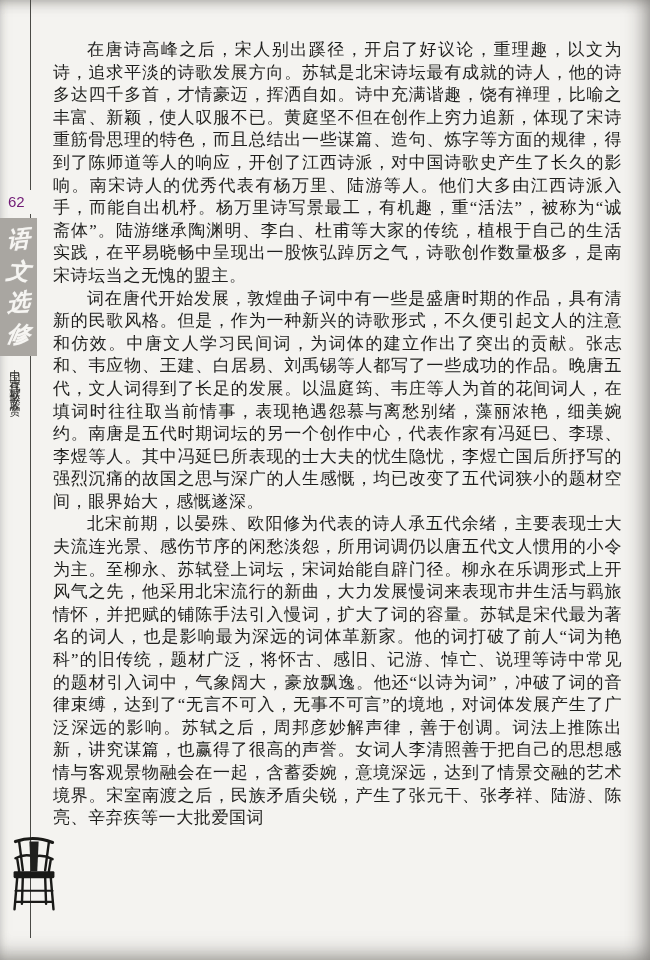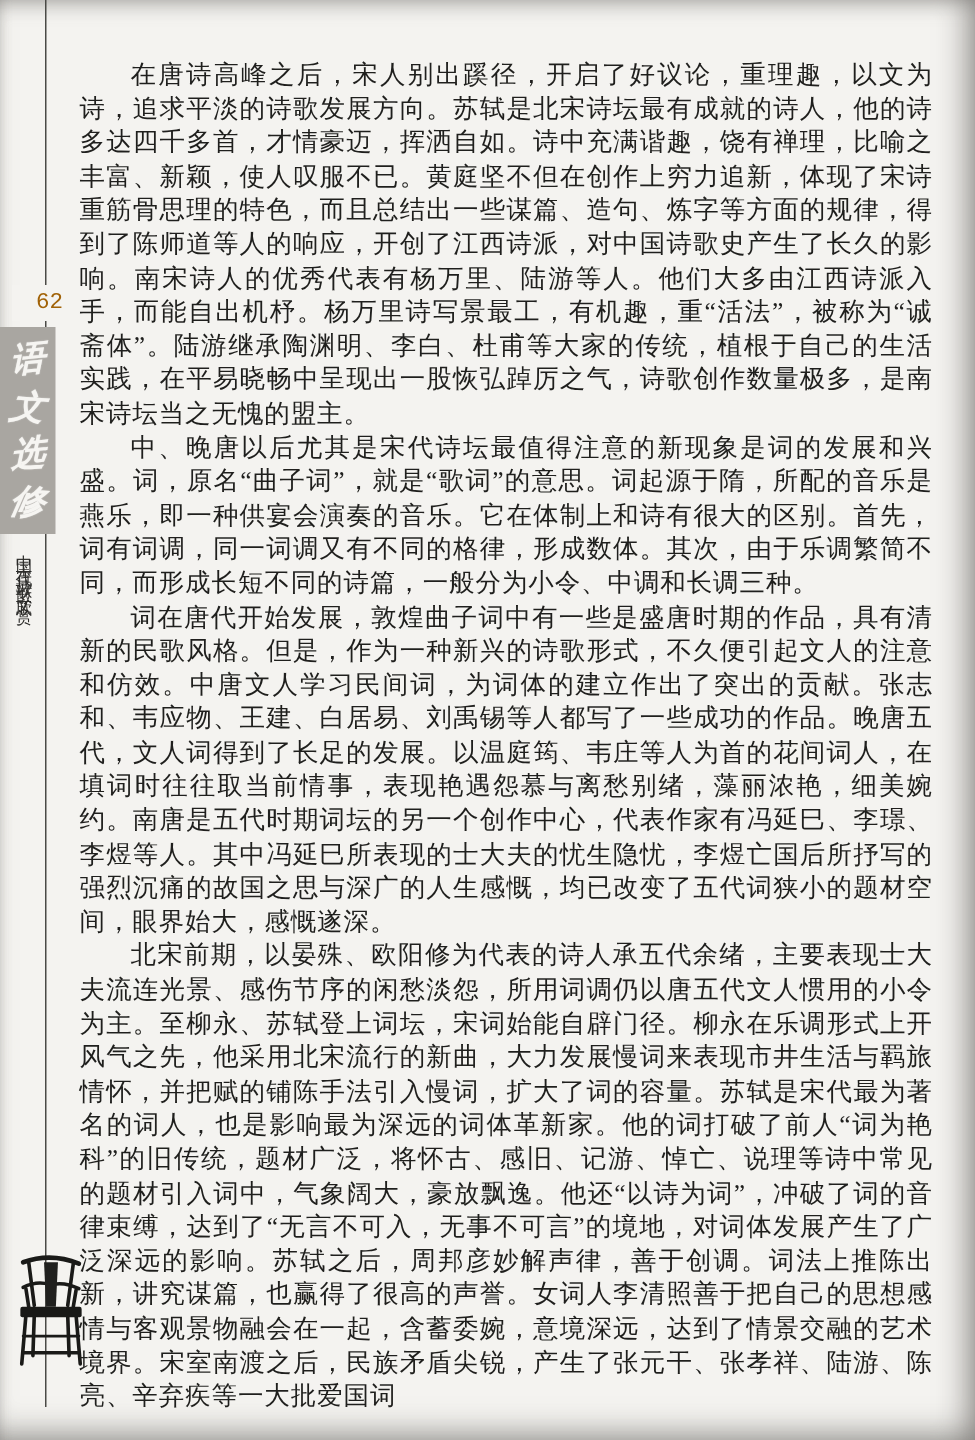--- a/index.html
+++ b/index.html
@@ -24,24 +24,24 @@
     position: absolute;
     left: 30px; top: 0;
     width: 1px; height: 938px;
     background: var(--rule-color, #4a4a46);
   }
   .page-number {
     position: absolute;
     left: 8px; top: 190px;
     width: 34px; height: 24px;
     background: var(--page-bg, #f4f3f0);
-    color: #a16207;
-    font-family: Liberation Mono, monospace;
+    color: #701a75;
+    font-family: Liberation Sans, sans-serif;
     font-size: 15px; line-height: 24px;
-    text-align: right;
+    text-align: left;
   }
   .series-badge {
     position: absolute;
     left: 0; top: 218px;
     width: 37px; height: 138px;
     background: var(--badge-bg, #a9a6a1);
     display: flex; flex-direction: column;
     align-items: center; justify-content: space-around;
     padding: 6px 0;
     box-sizing: border-box;
@@ -131,18 +131,17 @@
       </g>
 
       <path d="M23 9 L33 9 L31.5 41 L24.5 41 Z" fill="#20201e"></path>
 
       <rect x="6" y="41" width="44" height="7.5" rx="1.5" fill="#191917"></rect>
     </svg>
   </div>
 
   <div class="text-column" id="text-column">
       <p class="">在唐诗高峰之后，宋人别出蹊径，开启了好议论，重理趣，以文为诗，追求平淡的诗歌发展方向。苏轼是北宋诗坛最有成就的诗人，他的诗多达四千多首，才情豪迈，挥洒自如。诗中充满谐趣，饶有禅理，比喻之丰富、新颖，使人叹服不已。黄庭坚不但在创作上穷力追新，体现了宋诗重筋骨思理的特色，而且总结出一些谋篇、造句、炼字等方面的规律，得到了陈师道等人的响应，开创了江西诗派，对中国诗歌史产生了长久的影响。南宋诗人的优秀代表有杨万里、陆游等人。他们大多由江西诗派入手，而能自出机杼。杨万里诗写景最工，有机趣，重“活法”，被称为“诚斋体”。陆游继承陶渊明、李白、杜甫等大家的传统，植根于自己的生活实践，在平易晓畅中呈现出一股恢弘踔厉之气，诗歌创作数量极多，是南宋诗坛当之无愧的盟主。</p>
-      <p class="">中、晚唐以后尤其是宋代诗坛最值得注意的新现象是词的发展和兴盛。词，原名“曲子词”，就是“歌词”的意思。词起源于隋，所配的音乐是燕乐，即一种供宴会演奏的音乐。它在体制上和诗有很大的区别。首先，词有词调，同一词调又有不同的格律，形成数体。其次，由于乐调繁简不同，而形成长短不同的诗篇，一般分为小令、中调和长调三种。</p>
       <p class="">词在唐代开始发展，敦煌曲子词中有一些是盛唐时期的作品，具有清新的民歌风格。但是，作为一种新兴的诗歌形式，不久便引起文人的注意和仿效。中唐文人学习民间词，为词体的建立作出了突出的贡献。张志和、韦应物、王建、白居易、刘禹锡等人都写了一些成功的作品。晚唐五代，文人词得到了长足的发展。以温庭筠、韦庄等人为首的花间词人，在填词时往往取当前情事，表现艳遇怨慕与离愁别绪，藻丽浓艳，细美婉约。南唐是五代时期词坛的另一个创作中心，代表作家有冯延巳、李璟、李煜等人。其中冯延巳所表现的士大夫的忧生隐忧，李煜亡国后所抒写的强烈沉痛的故国之思与深广的人生感慨，均已改变了五代词狭小的题材空间，眼界始大，感慨遂深。</p>
       <p class="">北宋前期，以晏殊、欧阳修为代表的诗人承五代余绪，主要表现士大夫流连光景、感伤节序的闲愁淡怨，所用词调仍以唐五代文人惯用的小令为主。至柳永、苏轼登上词坛，宋词始能自辟门径。柳永在乐调形式上开风气之先，他采用北宋流行的新曲，大力发展慢词来表现市井生活与羁旅情怀，并把赋的铺陈手法引入慢词，扩大了词的容量。苏轼是宋代最为著名的词人，也是影响最为深远的词体革新家。他的词打破了前人“词为艳科”的旧传统，题材广泛，将怀古、感旧、记游、悼亡、说理等诗中常见的题材引入词中，气象阔大，豪放飘逸。他还“以诗为词”，冲破了词的音律束缚，达到了“无言不可入，无事不可言”的境地，对词体发展产生了广泛深远的影响。苏轼之后，周邦彦妙解声律，善于创调。词法上推陈出新，讲究谋篇，也赢得了很高的声誉。女词人李清照善于把自己的思想感情与客观景物融会在一起，含蓄委婉，意境深远，达到了情景交融的艺术境界。宋室南渡之后，民族矛盾尖锐，产生了张元干、张孝祥、陆游、陈亮、辛弃疾等一大批爱国词</p>
     </div>
 
 </div>
 
 </body></html>

